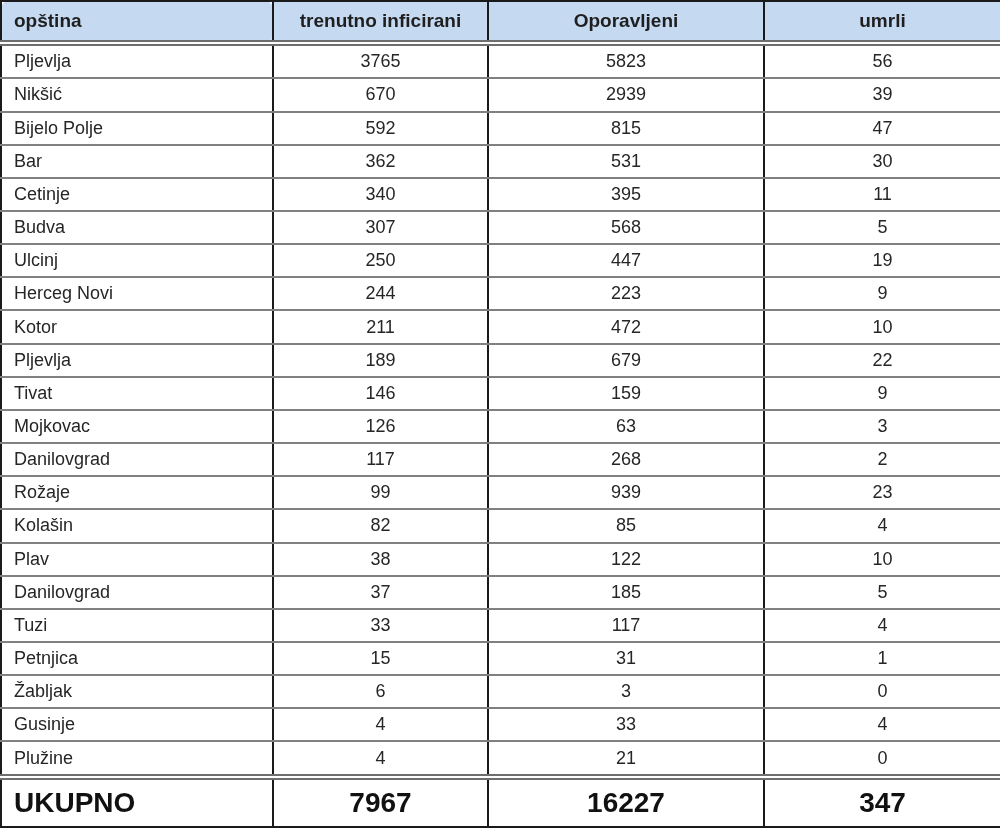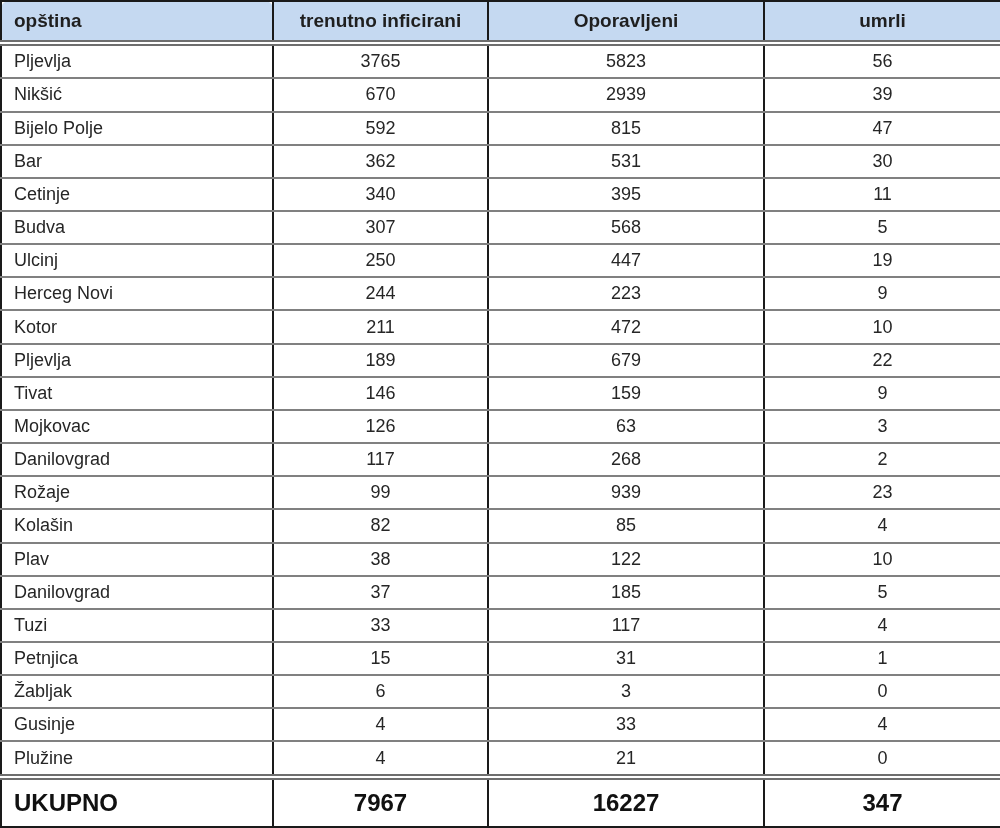--- a/index.html
+++ b/index.html
@@ -60,21 +60,21 @@
   }
   tbody td {
     height: 28.4px;
     font-size: 18px;
     color: var(--cell-text);
     border-bottom: 2px solid var(--row-line);
   }
   tbody tr:last-child td { border-bottom: none; margin-top: 36px; }
   tfoot td {
     height: 46px;
-    font-size: 24px;
+    font-size: 28px;
     font-weight: bold;
     color: var(--total-text);
     border-top: 6px double var(--thick-line);
   }
 </style>
 </head>
 <body>
 
 <div class="page">
   <table class="stats">

